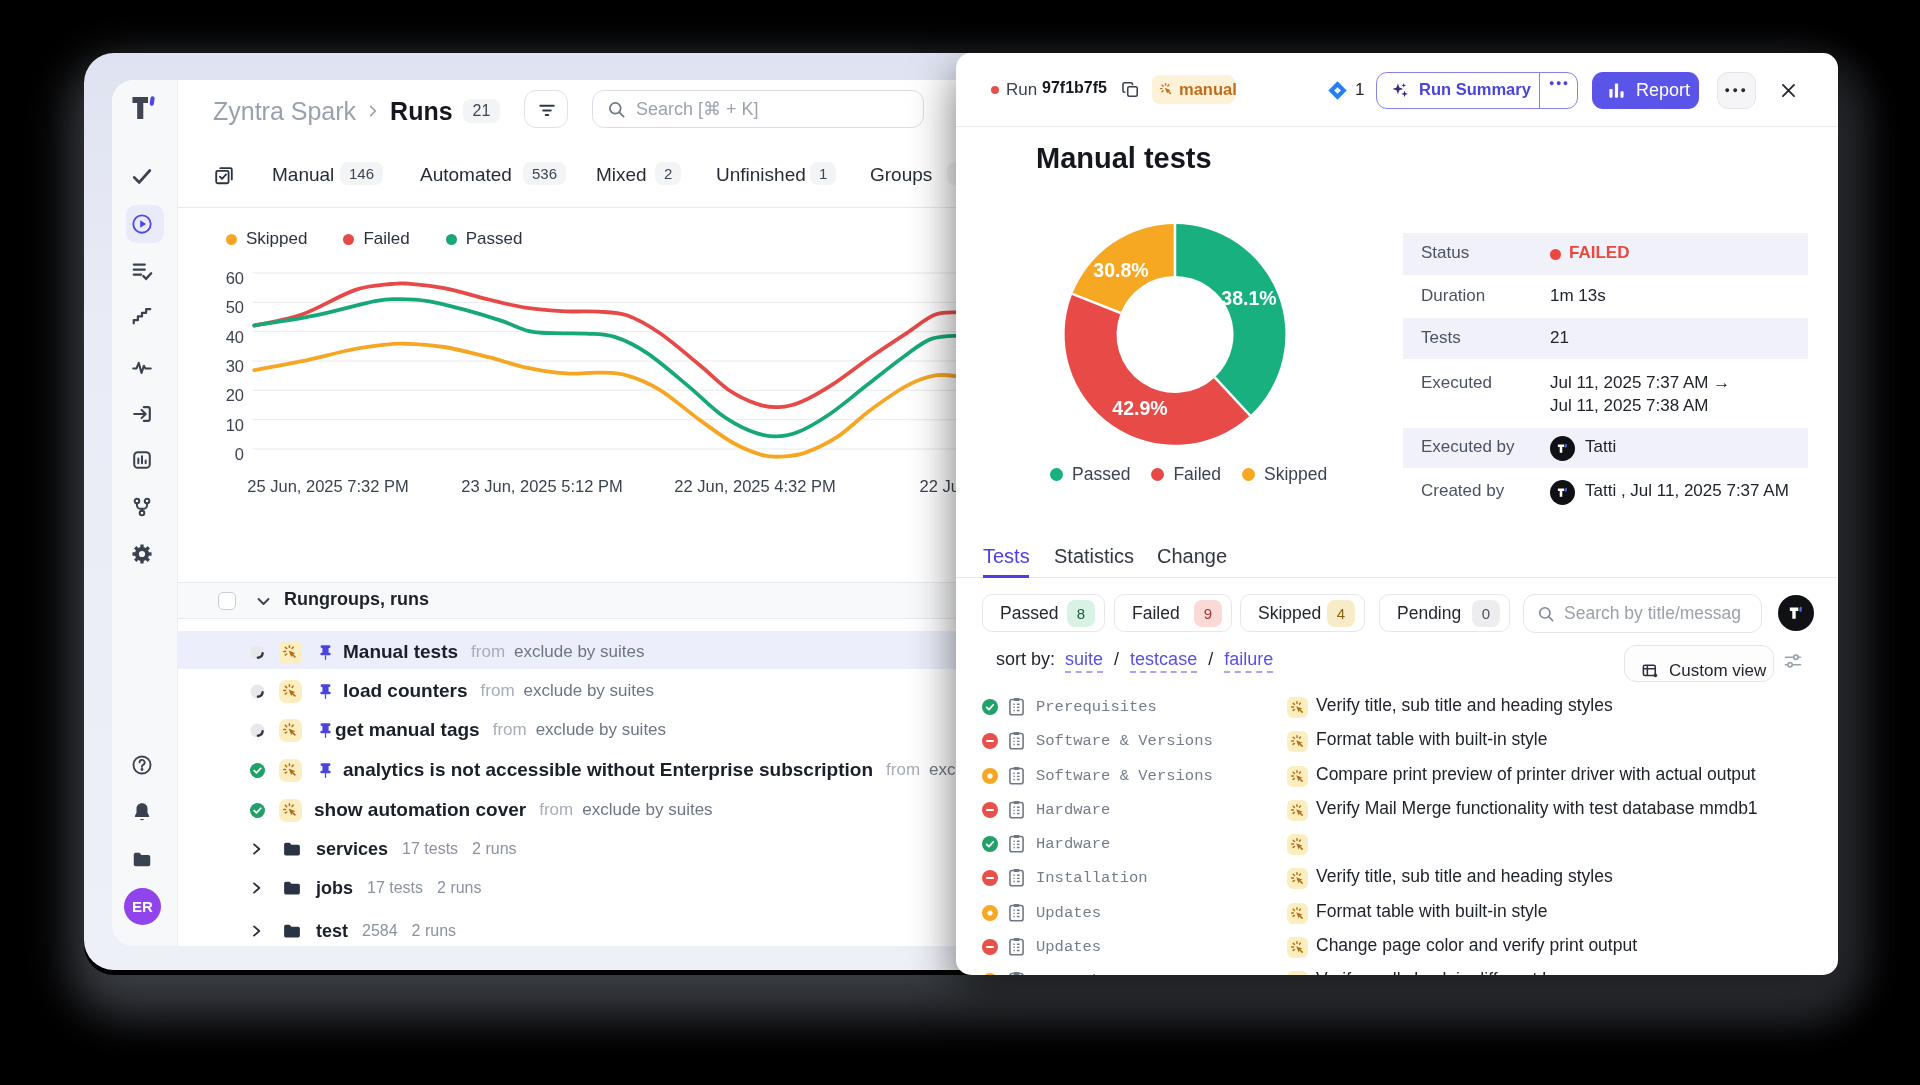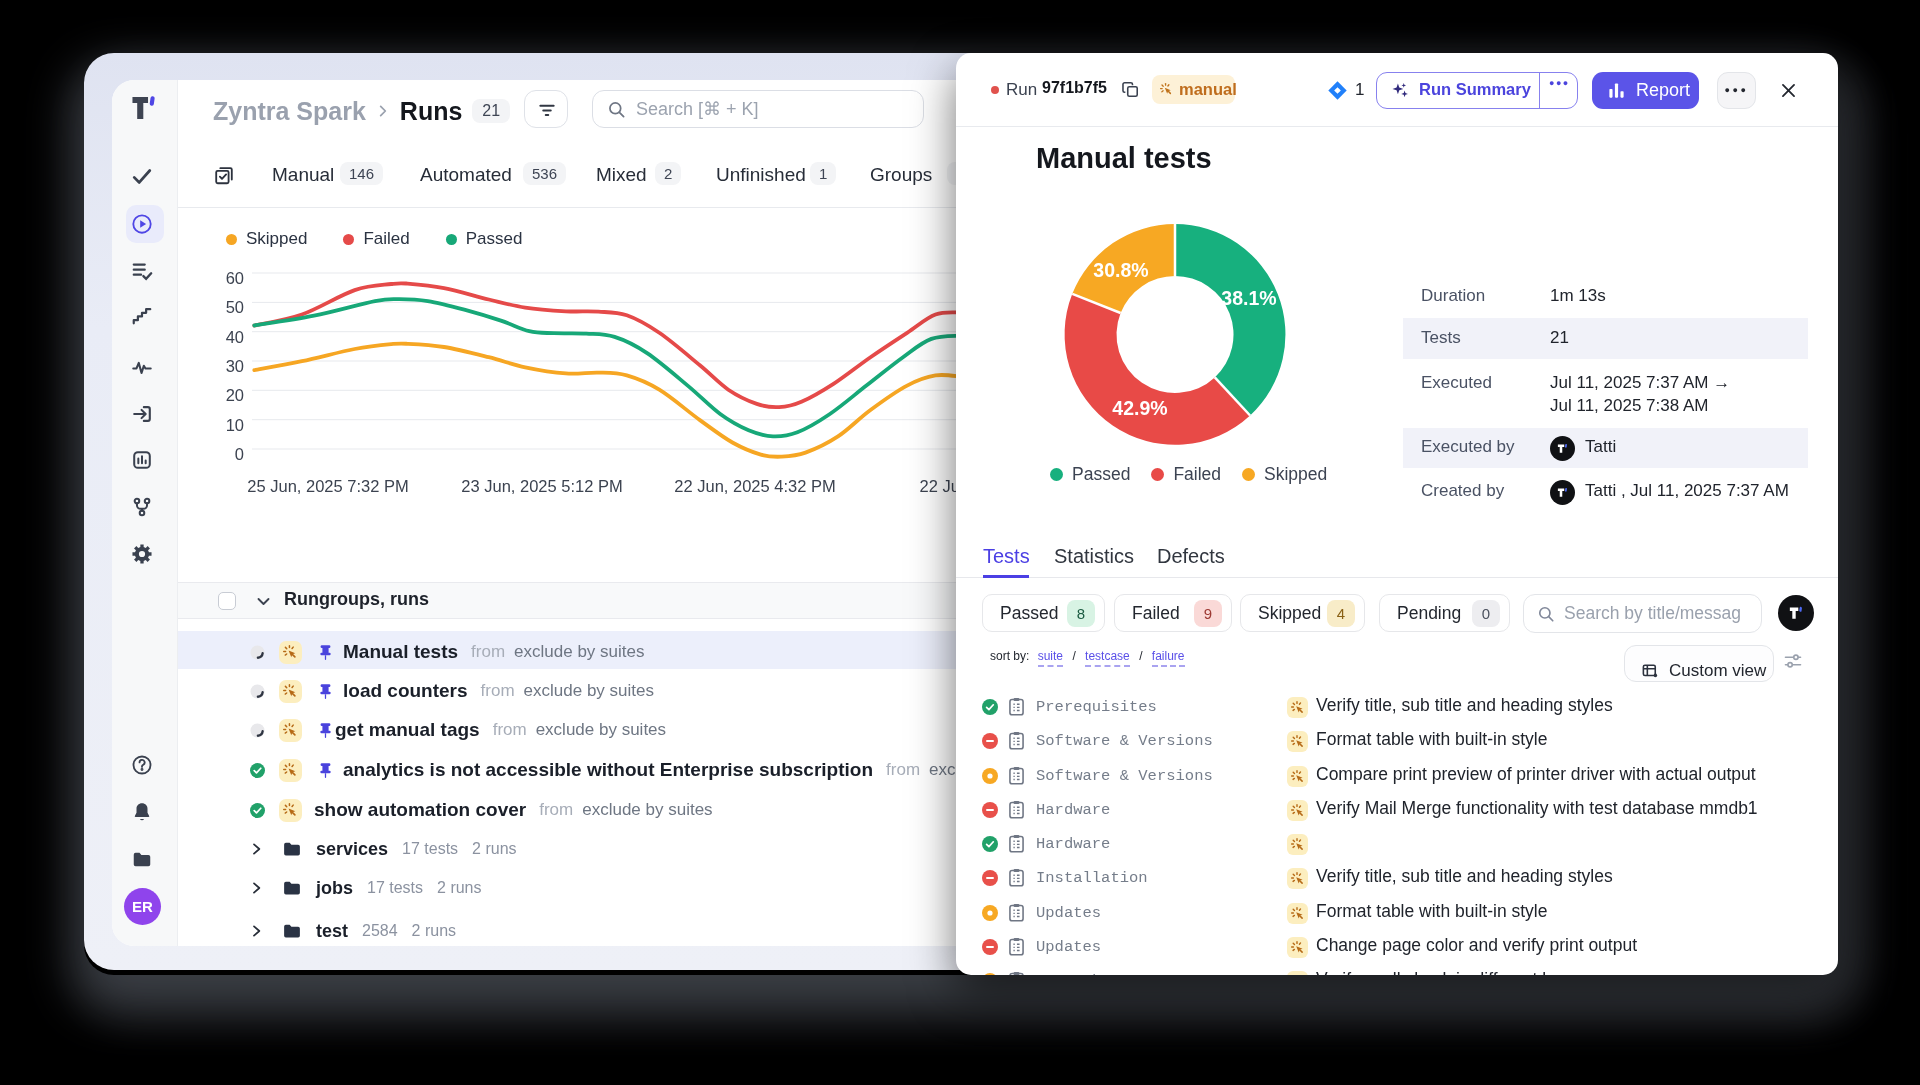--- a/index.html
+++ b/index.html
@@ -12,21 +12,21 @@
   box-shadow: 0 22px 46px 14px rgba(88,92,102,0.55), 14px 28px 52px 12px rgba(74,78,86,0.32); }
 
 #lwin { position:absolute; left:84px; top:53px; width:1120px; height:917px;
   border-radius:30px; background:linear-gradient(180deg,#dfe3f1 0%,#e9ecf6 30%,#eef0f7 100%); }
 #linner { position:absolute; left:112px; top:80px; width:1092px; height:866px;
   background:#fff; border-radius:22px; overflow:hidden; }
 #sidebar { position:absolute; left:0; top:0; width:66px; height:866px; background:#f7f8f9;
   border-right:1px solid #eceef1; }
 .sideicon { position:absolute; left:19px; width:22px; height:22px; }
 #content { position:absolute; left:66px; top:0; width:1026px; height:866px; background:#fff; }
-.crumb-gray { color:#9aa1ae; font-weight:bold; font-size:25px; }
+.crumb-gray { color:#9aa1ae; font-weight:normal; font-size:25px; }
 .badge { display:inline-block; background:#f3f4f6; border-radius:8px; color:#3e4554;
   font-size:15px; padding:3px 9px; }
 .tabtxt { color:#272d38; font-size:19px; }
 .hdiv { position:absolute; height:1px; background:#e8eaee; }
 
 .rowtitle { font-weight:bold; color:#1a1f29; font-size:19px; }
 .fromtxt { color:#a7adb8; font-size:17px; }
 .excltxt { color:#6e7683; font-size:17px; }
 .foldname { font-weight:bold; color:#1a1f29; font-size:18px; }
 .foldmeta { color:#8b92a0; font-size:16px; }
@@ -450,20 +450,25 @@
     </svg>
     <div class="abs" style="left:94px;top:411px;display:flex;align-items:center;gap:9px;white-space:nowrap">
       <span style="width:13px;height:13px;border-radius:50%;background:#17b07e"></span>
         <span style="font-size:17.5px;color:#3c4352">Passed</span>
       <span style="width:13px;height:13px;border-radius:50%;background:#e84a47;margin-left:12px"></span>
         <span style="font-size:17.5px;color:#3c4352">Failed</span>
       <span style="width:13px;height:13px;border-radius:50%;background:#f7a823;margin-left:12px"></span>
         <span style="font-size:17.5px;color:#3c4352">Skipped</span>
     </div>
 
+    <div class="drow" style="top:180px;height:42px;background:#f1f2f9">
+      <span class="dlab" style="top:10px">Status</span>
+      <span class="abs" style="left:147px;top:16px;width:11px;height:11px;border-radius:50%;background:#e8483f"></span>
+      <span class="dval" style="left:166px;top:10px;color:#e8483f;font-weight:bold">FAILED</span>
+    </div>
     <div class="drow" style="top:222px;height:43px">
       <span class="dlab" style="top:11px">Duration</span>
         <span class="dval" style="top:11px">1m 13s</span>
     </div>
     <div class="drow" style="top:265px;height:41px;background:#f1f2f9">
       <span class="dlab" style="top:10px">Tests</span>
         <span class="dval" style="top:10px">21</span>
     </div>
     <div class="drow" style="top:306px;height:69px">
       <span class="dlab" style="top:14px">Executed</span>
@@ -486,21 +491,21 @@
             <path d="M5 6 h11 v4.4 h-3.4 v10 h-4.4 V10.4 H5 Z" fill="#fff"></path>
             <rect x="17.5" y="5" width="3" height="6.5" rx="1.4" fill="#4f6bf5" transform="rotate(8 19 8.2)"></rect>
           </svg>
         </span>
       <span class="dval" style="left:182px;top:13px">Tatti , Jul 11, 2025 7:37 AM</span>
     </div>
 
     <div class="hdiv" style="left:0;top:524px;width:882px;background:#e7e8ec"></div>
     <span class="abs" style="left:27px;top:492px;font-size:20px;color:#4b3fe4">Tests</span>
     <span class="abs" style="left:98px;top:492px;font-size:20px;color:#31363f">Statistics</span>
-    <span class="abs" style="left:201px;top:492px;font-size:20px;color:#31363f">Defects</span>
+    <span class="abs" style="left:201px;top:492px;font-size:20px;color:#31363f">Change</span>
     <div class="abs" style="left:27px;top:522px;width:46px;height:3px;background:#4b3fe4"></div>
 
     <div class="abs pill" style="left:26px;width:123px">
         <span class="ptxt">Passed</span>
         <span class="pbdg" style="background:#d8f3e4;color:#1c5c42">8</span>
       </div>
     <div class="abs pill" style="left:158px;width:118px">
         <span class="ptxt">Failed</span>
         <span class="pbdg" style="background:#fad9d7;color:#9c3832">9</span>
       </div>
@@ -519,21 +524,21 @@
         </svg>
       <span style="color:#9aa1ad;font-size:17.5px;white-space:nowrap">Search by title/messag</span>
     </div>
     <div class="abs" style="left:822px;top:542px;width:36px;height:36px;border-radius:50%;background:#101114">
       <svg style="position:absolute;left:8px;top:8px" width="20" height="20" viewBox="0 0 26 26">
           <path d="M5 6 h11 v4.4 h-3.4 v10 h-4.4 V10.4 H5 Z" fill="#fff"></path>
           <rect x="17.5" y="5" width="3" height="6.5" rx="1.4" fill="#4f6bf5" transform="rotate(8 19 8.2)"></rect>
         </svg>
     </div>
 
-    <div class="abs" style="left:34px;top:596px;font-size:12px;color:#23272f;white-space:nowrap">sort by:
+    <div class="abs" style="left:40px;top:596px;font-size:18px;color:#23272f;white-space:nowrap">sort by:
       <span style="color:#5a50e8;border-bottom:2px dashed #a9a3f0;padding-bottom:2px;margin-left:5px">suite</span>
       <span style="margin-left:6px">/</span>
       <span style="color:#5a50e8;border-bottom:2px dashed #a9a3f0;padding-bottom:2px;margin-left:6px">testcase</span>
       <span style="margin-left:6px">/</span>
       <span style="color:#5a50e8;border-bottom:2px dashed #a9a3f0;padding-bottom:2px;margin-left:6px">failure</span>
     </div>
     <div class="abs" style="left:668px;top:592px;width:150px;height:37px;border:1px solid #e3e5e9;border-radius:12px;display:flex;align-items:flex-end;background:#fdfdfe">
       <svg style="margin-left:16px" width="19" height="19" viewBox="0 0 24 24" fill="none" stroke="#2c323e" stroke-width="2">
           <rect x="3" y="4" width="15" height="13" rx="2"></rect>
           <path d="M3 8.5 h15 M8 4 v13"></path>

